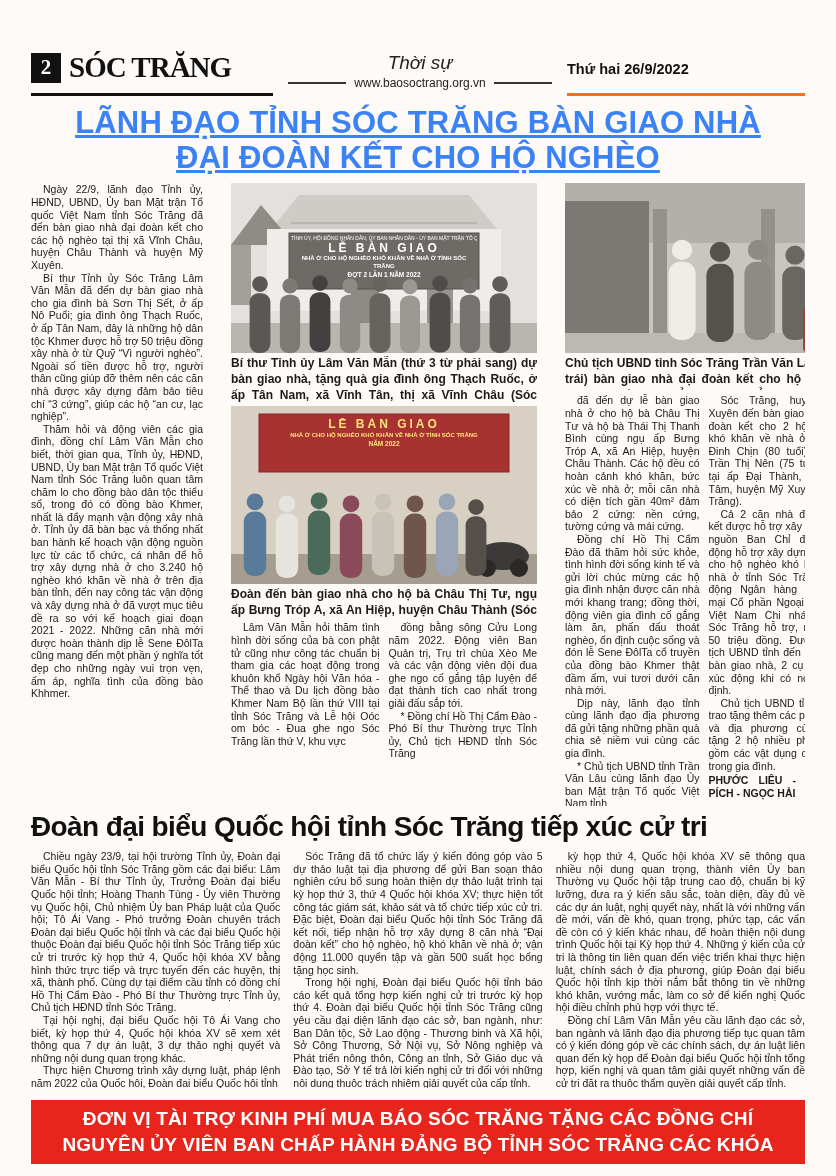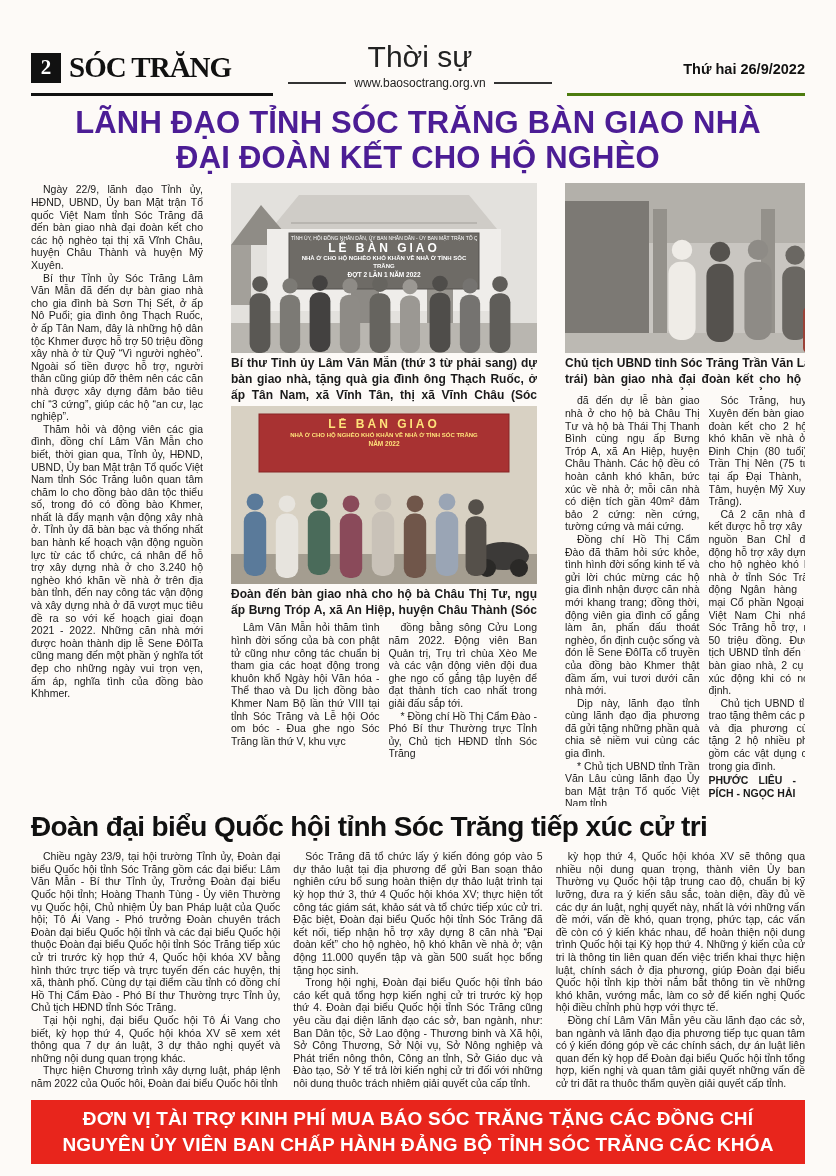--- a/index.html
+++ b/index.html
@@ -12,30 +12,30 @@
   }
   .page { width:836px; height:1176px; padding:30px 31px 0 31px; }
 
   
   .header { display:flex; align-items:flex-end; height:66px; }
   .masthead { width:242px; border-bottom:3px solid #111; padding-bottom:9px; display:flex; align-items:center; gap:8px; }
   .page-num { background:#111; color:#fff; width:30px; height:30px; display:flex; align-items:center; justify-content:center;
     font-family:"Liberation Serif", serif; font-weight:700; font-size:21px; }
   .masthead-title { font-family:"Liberation Serif", serif; font-weight:700; font-size:29px; letter-spacing:-1px; color:#111; }
   .section-center { flex:1; text-align:center; padding-bottom:6px; }
-  .section-name { font-size:30px; color:#222; }
+  .section-name { font-size:19px; color:#222;font-style:italic; }
   .url-row { display:flex; align-items:center; justify-content:center; gap:8px; margin-top:2px; }
   .url-row .rule { height:2px; background:#333; width:58px; }
   .site-url { font-size:12px; color:#222; }
-  .date-block { width:238px; text-align:right; border-bottom:3px solid #4d7c0f; padding-bottom:16px;
+  .date-block { width:238px; text-align:left; border-bottom:3px solid #f97316; padding-bottom:16px;
     font-weight:700; font-size:14.5px; color:#111; }
 
   
-  .headline1 { margin:10px 0 6px 0; text-align:center; color:#4c1d95; font-weight:800;
-    font-size:31px; line-height:1.12; letter-spacing:0.2px; }
+  .headline1 { margin:10px 0 6px 0; text-align:center; color:#3b82f6; font-weight:800;
+    font-size:31px; line-height:1.12; letter-spacing:0.2px;text-decoration:underline; }
 
   
   .article1 { display:grid; grid-template-columns:172px 306px 278px; column-gap:9px; height:625px; overflow:hidden; margin-top:8px;gap:28px; }
   .bodytext p { margin:0; text-indent:12px; font-size:10.5px; line-height:1.2; text-align:justify; }
   .byline { font-weight:700; text-align:right; text-indent:0 !important; margin-top:2px !important; }
   .col { overflow:hidden; }
 
   .photo { position:relative; overflow:hidden; width:100%; }
   .photo svg { display:block; width:100%; height:100%; }
   .caption { font-size:12px; font-weight:700; line-height:1.3; text-align:justify; color:#1a1a1a; margin:3px 0 4px 0; overflow:hidden; }

